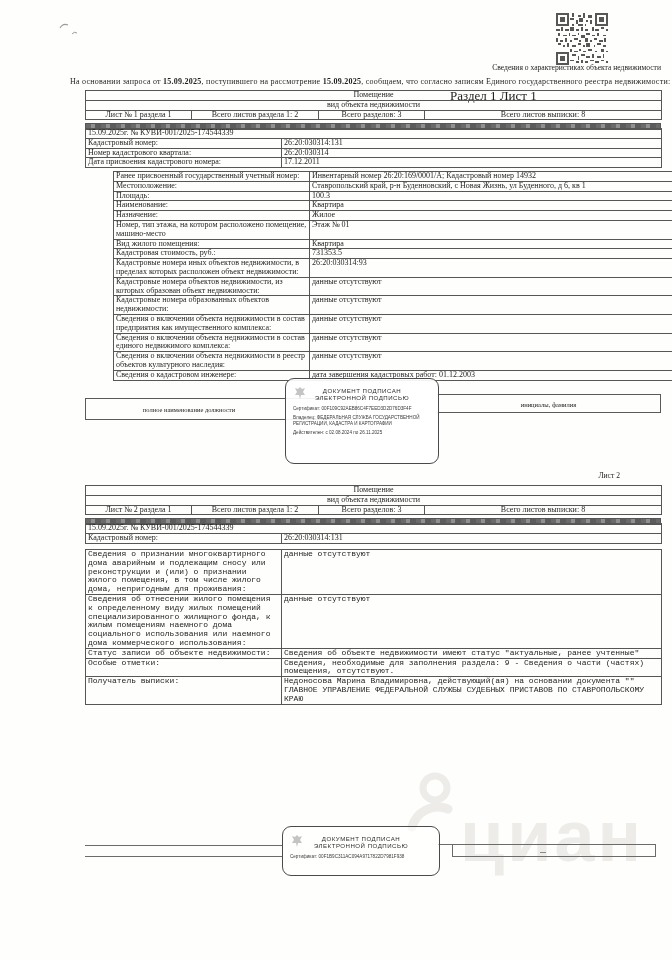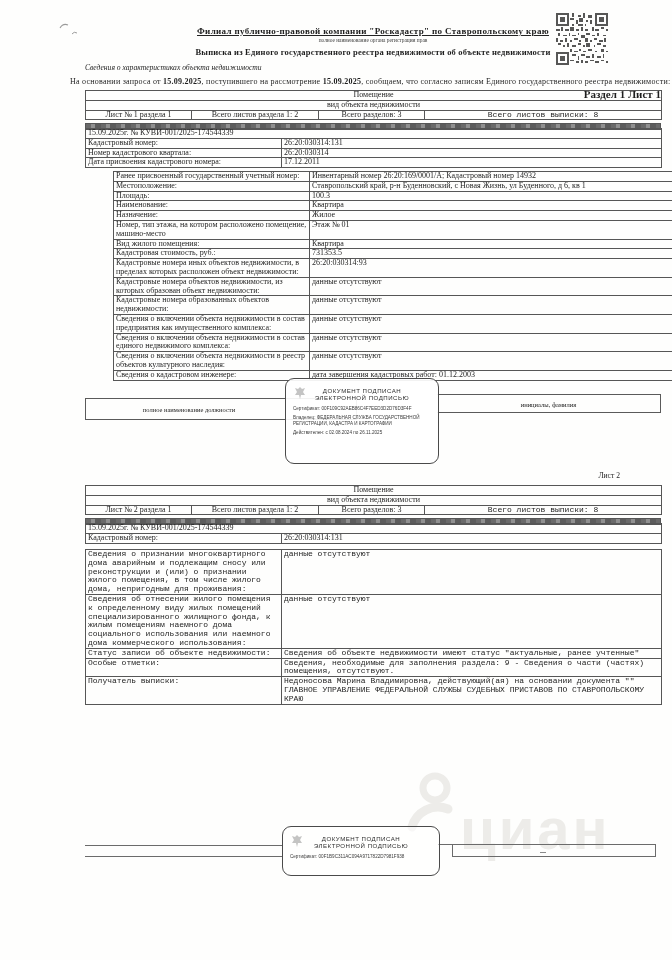--- a/index.html
+++ b/index.html
@@ -1,46 +1,46 @@
 <!DOCTYPE html>
 <html><head>
 <meta charset="utf-8">
 <style>
   html,body{margin:0;padding:0;}
   body{width:672px;height:960px;background:#fff;font-family:"Liberation Serif",serif;color:#1e1e1e;}
   .sheet{position:absolute;left:0;top:0;width:672px;height:960px;background:#fefefdff;overflow:hidden;}
 
   
   .wm{position:absolute;left:398px;top:763px;width:270px;height:110px;color:#ecebe7;z-index:0;}
-  .wm-text{position:absolute;left:62px;top:32px;font-family:"Liberation Sans",sans-serif;font-weight:bold;font-size:58px;letter-spacing:3px;color:#edece9;}
+  .wm-text{position:absolute;left:62px;top:32px;font-family:"Liberation Sans",sans-serif;font-weight:bold;font-size:72px;letter-spacing:3px;color:#edece9;}
   .wm svg{position:absolute;left:0;top:0;}
 
   
   .hdr{position:absolute;left:85px;top:26px;width:576px;text-align:center;z-index:2;}
   .org-title{font-size:9px;font-weight:bold;letter-spacing:.35px;text-decoration:underline;color:#222;}
   .org-cap{font-size:5.4px;color:#3c3c3c;margin-top:1px;}
   .doc-title{font-size:8.5px;font-weight:bold;margin-top:4px;letter-spacing:.2px;}
-  .sec-title{position:absolute;left:85px;top:63px;width:576px;text-align:left;font-size:7.6px;z-index:2;font-style:italic;}
+  .sec-title{position:absolute;left:85px;top:63px;width:576px;text-align:right;font-size:7.6px;z-index:2;}
   .basis{position:absolute;left:70px;top:77px;width:600px;font-size:8px;letter-spacing:.25px;white-space:nowrap;z-index:2;}
   .basis b{font-weight:bold;}
-  .razdel{position:absolute;left:450px;top:88px;width:211px;text-align:right;font-size:11px;z-index:2;font-weight:bold;}
+  .razdel{position:absolute;left:450px;top:88px;width:211px;font-size:13px;z-index:2;}
   .list2{position:absolute;left:430px;top:471px;width:190px;text-align:right;font-size:7.6px;z-index:2;}
 
   
   .qr{position:absolute;left:556px;top:11px;z-index:2;opacity:.85;}
 
   
   .pen{position:absolute;left:56px;top:20px;z-index:2;opacity:.55;}
 
   
   .doc{position:absolute;border-collapse:collapse;table-layout:fixed;z-index:2;background:transparent;}
   .doc td{border:1px solid #565656;font-size:8px;line-height:8.8px;padding:0 2px;vertical-align:top;color:#1e1e1e;overflow:hidden;}
   .c{text-align:center;}
   .cap{font-size:6.3px;line-height:7.2px;}
-  .pad-r{padding-right:95px;font-family:Liberation Mono, monospace;}
+  .pad-r{padding-right:95px;}
   .strip{position:absolute;height:5px;border:1px solid #565656;z-index:2;
          background:repeating-linear-gradient(90deg,#6a6a6a 0 5px,#909090 5px 9px,#5c5c5c 9px 15px);}
 
   
   .sig-box-left{position:absolute;left:85px;top:398px;width:272px;height:22px;border:1px solid #5a5a5a;
       font-size:6.5px;text-align:center;line-height:22px;padding-right:64px;box-sizing:border-box;z-index:2;}
   .sig-box-right{position:absolute;left:437px;top:394px;width:224px;height:19px;border:1px solid #5a5a5a;border-left:none;
       font-size:6.5px;text-align:center;line-height:19px;box-sizing:border-box;z-index:2;}
 
   .stamp{position:absolute;border:1.3px solid #4a4a4a;border-radius:9px;background:rgba(255,255,255,.92);z-index:3;}
@@ -155,25 +155,20 @@
         <rect x="11" y="27" width="2" height="1"></rect>
         <rect x="14" y="26" width="1" height="2"></rect>
         <rect x="16" y="27" width="2" height="1"></rect>
       <rect x="19" y="26" width="2" height="1"></rect>
         <rect x="22" y="27" width="2" height="1"></rect>
         <rect x="25" y="26" width="2" height="1"></rect>
         <rect x="28" y="27" width="1" height="1"></rect>
     </g>
   </svg>
 
-  <div class="hdr">
-    <div class="org-title">Филиал публично-правовой компании "Роскадастр" по Ставропольскому краю</div>
-    <div class="org-cap">полное наименование органа регистрации прав</div>
-    <div class="doc-title">Выписка из Единого государственного реестра недвижимости об объекте недвижимости</div>
-  </div>
   <div class="sec-title">Сведения о характеристиках объекта недвижимости</div>
   <div class="basis"><span>На основании запроса от </span><b>15.09.2025</b><span>, поступившего на рассмотрение </span><b>15.09.2025</b><span>, сообщаем, что согласно записям Единого государственного реестра недвижимости:</span></div>
   <div class="razdel">Раздел 1 Лист 1</div>
 
   <table class="doc" style="left:85px;top:90px;width:576px;">
     <colgroup>
         <col style="width:106px">
         <col style="width:127px">
         <col style="width:106px">
         <col style="width:237px">

